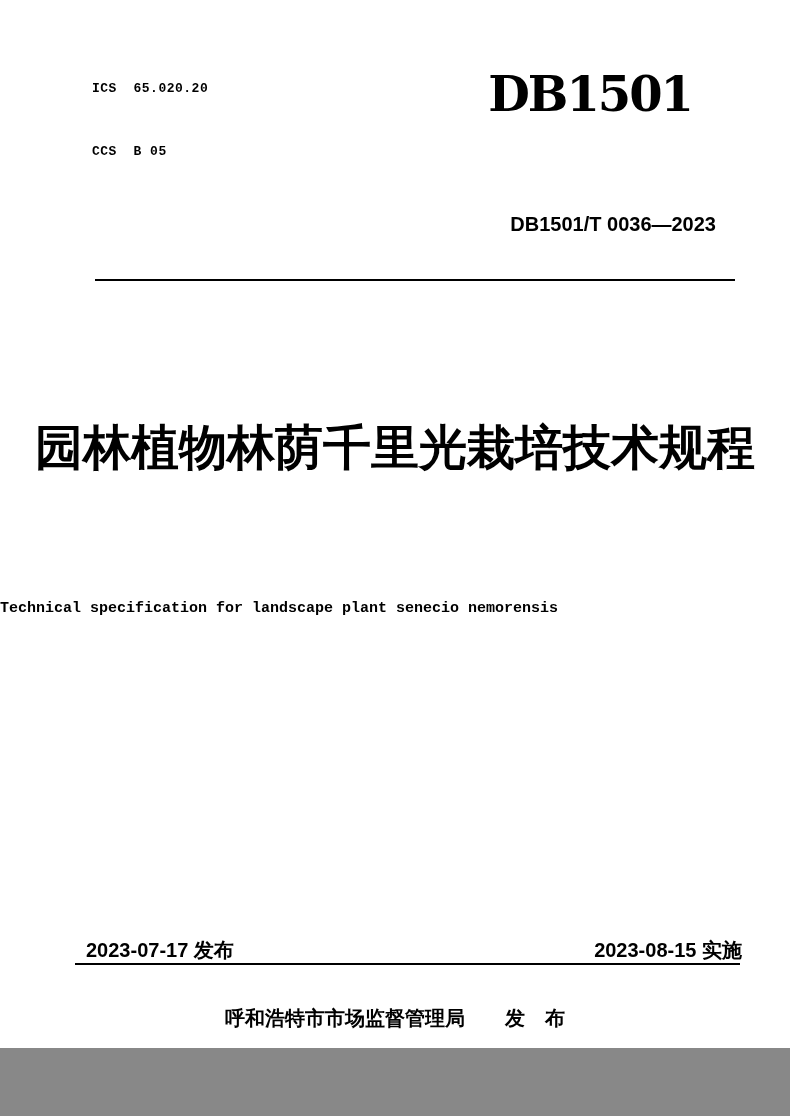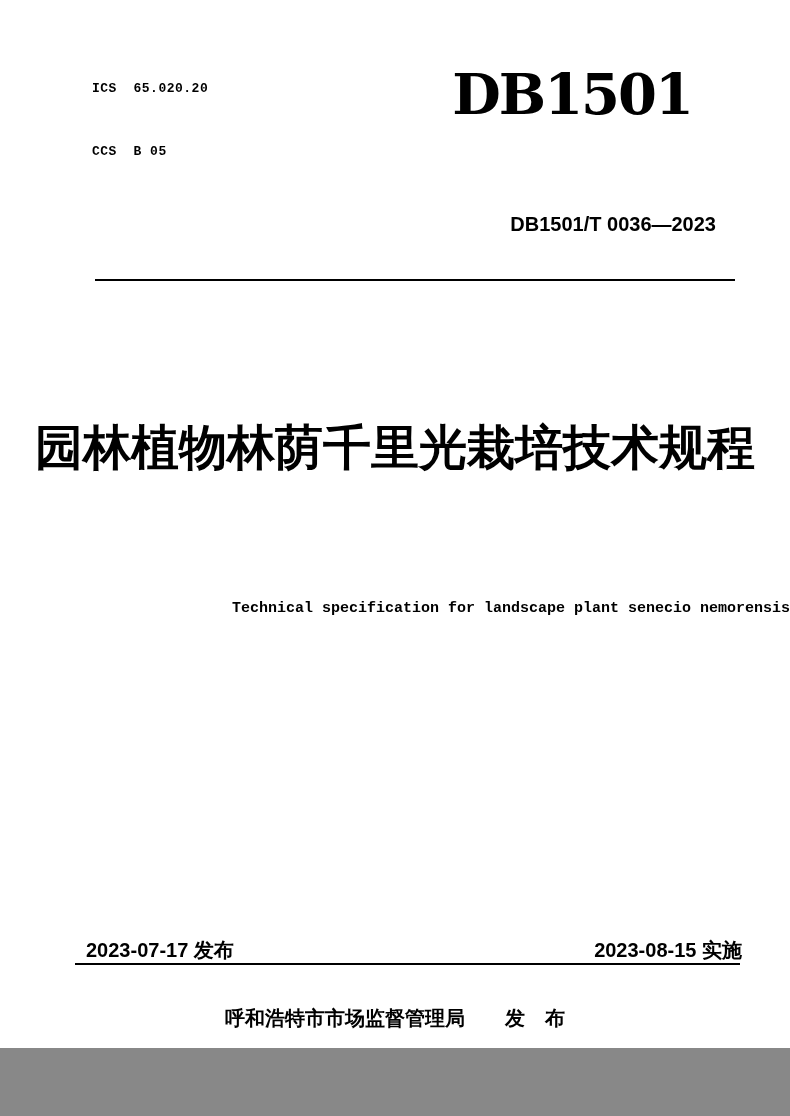--- a/index.html
+++ b/index.html
@@ -27,21 +27,21 @@
     line-height: 21px;
     white-space: pre;
     letter-spacing: 0.5px;
   }
   .logo {
     position: absolute;
     top: 62px;
     right: 98px;
     font-family: "DejaVu Serif", "Liberation Serif", serif;
     font-weight: bold;
-    font-size: 56px;
+    font-size: 48px;
     line-height: 64px;
     letter-spacing: -2px;
     white-space: nowrap;
   }
   .std-name {
     position: absolute;
     left: 88px;
     top: 147px;
     font-size: 36px;
     line-height: 40px;
@@ -76,21 +76,21 @@
     font-size: 48px;
     line-height: 48px;
     font-weight: bold;
     white-space: nowrap;
   }
   .title-en {
     position: absolute;
     left: 0;
     right: 0;
     top: 541px;
-    text-align: right;
+    text-align: left;
     font-family: "Liberation Mono", "DejaVu Sans Mono", monospace;
     font-weight: bold;
     font-size: 15px;
     line-height: 27px;
     white-space: pre;
   }
   .dates {
     position: absolute;
     left: 86px;
     top: 937px;

